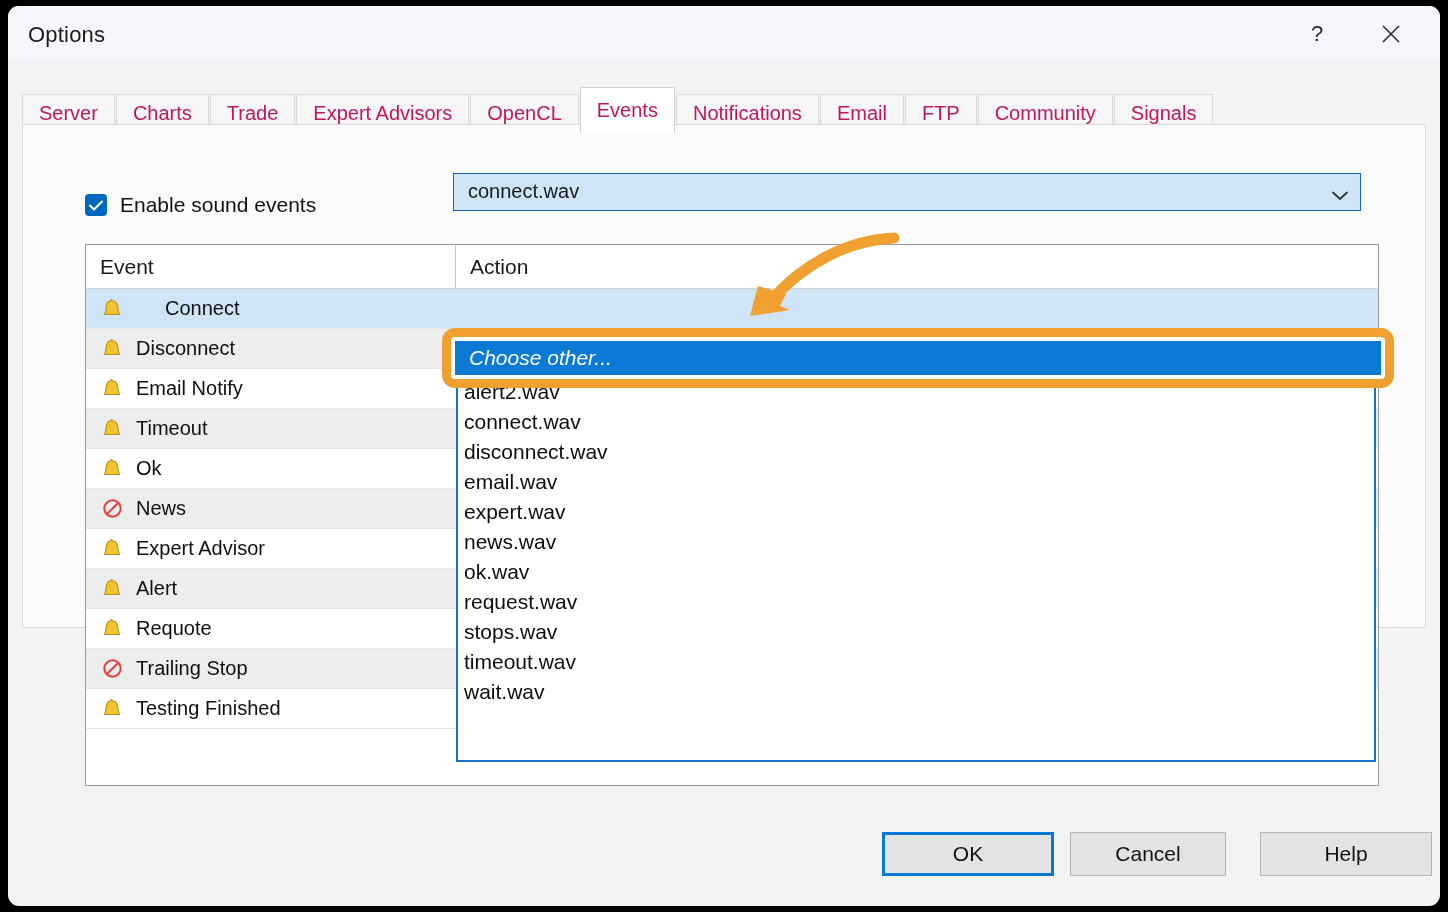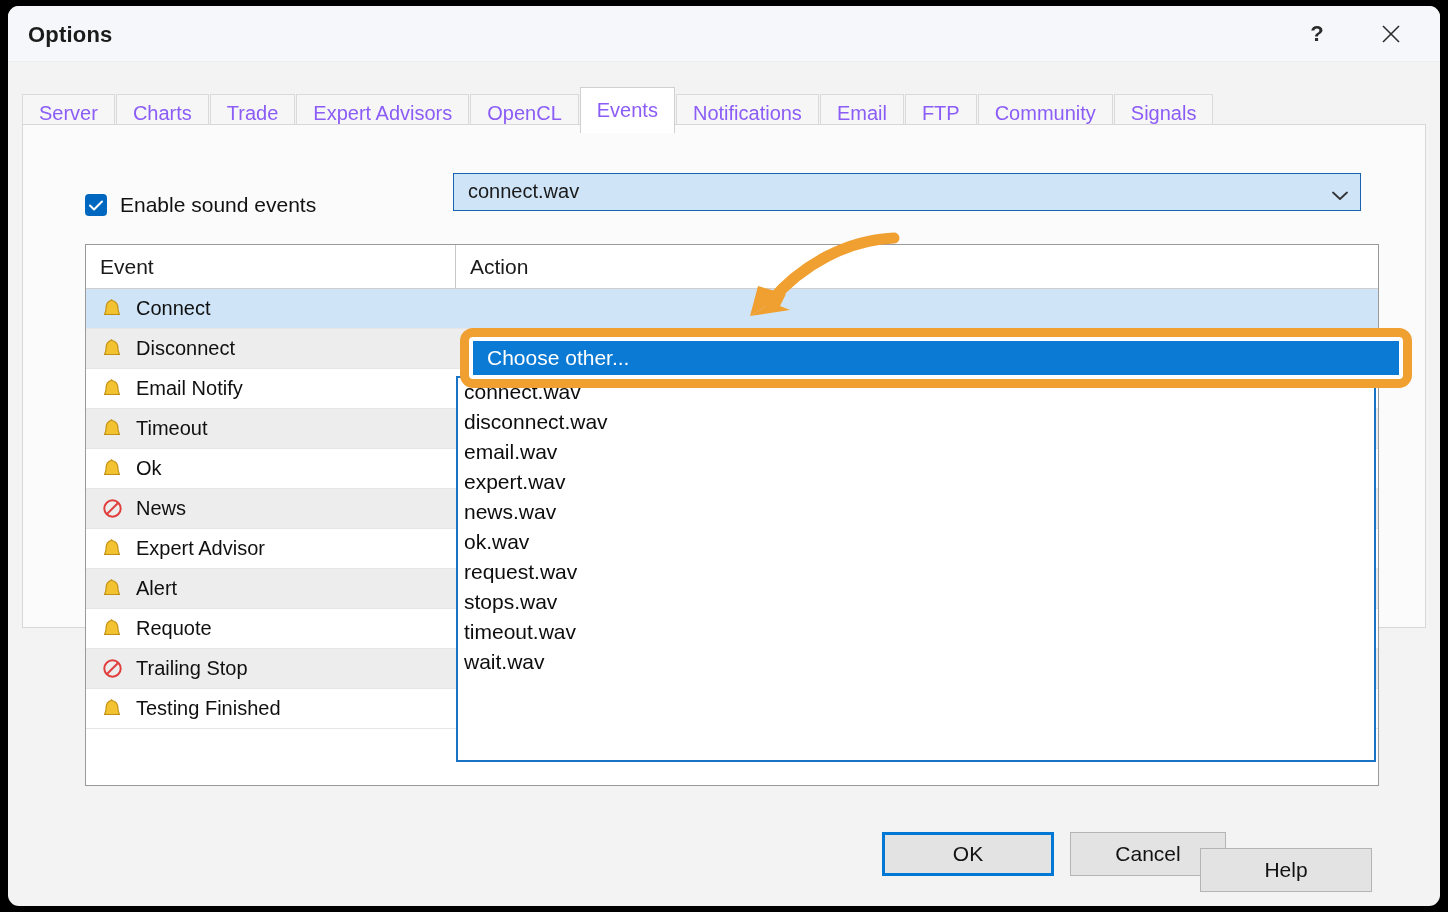--- a/index.html
+++ b/index.html
@@ -21,21 +21,20 @@
     overflow: hidden;
     box-shadow: 0 0 3px rgba(0,0,0,0.35);
   }
 
   
   #titlebar {
     position: absolute; left: 0; top: 0;
     width: 100%; height: 56px;
     background: #f5f7fa;
     border-bottom: 1px solid #eceff2;
-    font-weight: bold;
   }
   #title-text {
     position: absolute; left: 20px; top: 16px;
     font-size: 22px; color: #1b1b1b; letter-spacing: .2px;
   }
   .titlebtn {
     position: absolute; top: 8px;
     width: 46px; height: 40px;
     display: flex; align-items: center; justify-content: center;
     color: #2b2b2b; font-size: 21px; cursor: default;
@@ -54,21 +53,21 @@
     position: absolute; left: 14px; bottom: 0;
     display: flex; align-items: flex-end;
   }
   .tab {
     height: 38px;
     padding: 0 16px;
     display: flex; align-items: center; justify-content: center;
     background: #f6f6f6;
     border: 1px solid #dadada;
     border-bottom: none;
-    font-size: 20px; color: #8b5cf6;
+    font-size: 20px; color: #be185d;
     margin-right: 1px;
     white-space: nowrap;
     cursor: default;
   }
   .tab.active {
     height: 46px;
     background: #ffffff;
     border-color: #d0d0d0;
     position: relative;
     z-index: 3;
@@ -126,21 +125,21 @@
   #head-action { flex: 1; }
 
   .grid-row {
     height: 40px;
     display: flex; align-items: center;
     padding-left: 14px;
     border-bottom: 1px solid #e6e6e6;
   }
   .grid-row.odd { background: #ffffff; }
   .grid-row.even { background: #ededed; }
-  .grid-row.selected { background: #cfe4f7; }
+  .grid-row.selected { background: #cfe4f7; gap: 29px; }
   .row-icon {
     width: 24px; height: 24px;
     margin-right: 12px;
     display: flex; align-items: center; justify-content: center;
     flex: 0 0 auto;
   }
   .row-icon svg { display: block; }
   .row-label { font-size: 20px; color: #101010; }
 
   
@@ -179,27 +178,28 @@
     line-height: 30px;
     padding-left: 6px;
     font-size: 21px;
     color: #0d0d0d;
     white-space: nowrap;
   }
 
   
   #choose-overlay {
     position: absolute;
-    left: 452px; top: 322px;
+    left: 434px; top: 322px;
     width: 952px; height: 60px;
     z-index: 8;
     border: 9px solid #f0a030;
     border-radius: 13px;
     background: #ffffff;
     padding: 4px;
+    font-style: italic;
   }
   #choose-inner {
     width: 100%; height: 100%;
     background: #0b7ad4;
     display: flex; align-items: center;
     padding-left: 14px;
   }
   #choose-text {
     font-size: 21px; color: #ffffff;
   }
@@ -225,21 +225,21 @@
     border: 1px solid #b4b4b4;
     font-size: 21px; color: #121212;
     cursor: default;
   }
   #ok-btn {
     left: 874px; width: 172px;
     border: 3px solid #0078d4;
     background: #e3e3e3;
   }
   #cancel-btn { left: 1062px; width: 156px; }
-  #help-btn-footer { left: 1192px; width: 172px; margin-top: 16px; }
+  #help-btn-footer { left: 1252px; width: 172px; }
 </style>
 </head>
 <body>
 
 <div id="dialog">
 
   <div id="titlebar">
     <div id="title-text">Options</div>
     <div class="titlebtn" id="help-btn">?</div>
     <div class="titlebtn" id="close-btn">
@@ -382,20 +382,21 @@
         <svg width="16" height="10" viewBox="0 0 16 10">
           <polyline points="1,1.5 8,8 15,1.5" fill="none" stroke="#333333" stroke-width="1.8" stroke-linecap="round" stroke-linejoin="round"></polyline>
         </svg>
       </div>
     </div>
   </div>
 
   <div id="dropdown">
     <div id="dropdown-inner">
         <div class="dd-item">alert.wav</div>
+        <div class="dd-item">alert2.wav</div>
         <div class="dd-item">connect.wav</div>
         <div class="dd-item">disconnect.wav</div>
         <div class="dd-item">email.wav</div>
         <div class="dd-item">expert.wav</div>
         <div class="dd-item">news.wav</div>
         <div class="dd-item">ok.wav</div>
         <div class="dd-item">request.wav</div>
         <div class="dd-item">stops.wav</div>
         <div class="dd-item">timeout.wav</div>
         <div class="dd-item">wait.wav</div>

